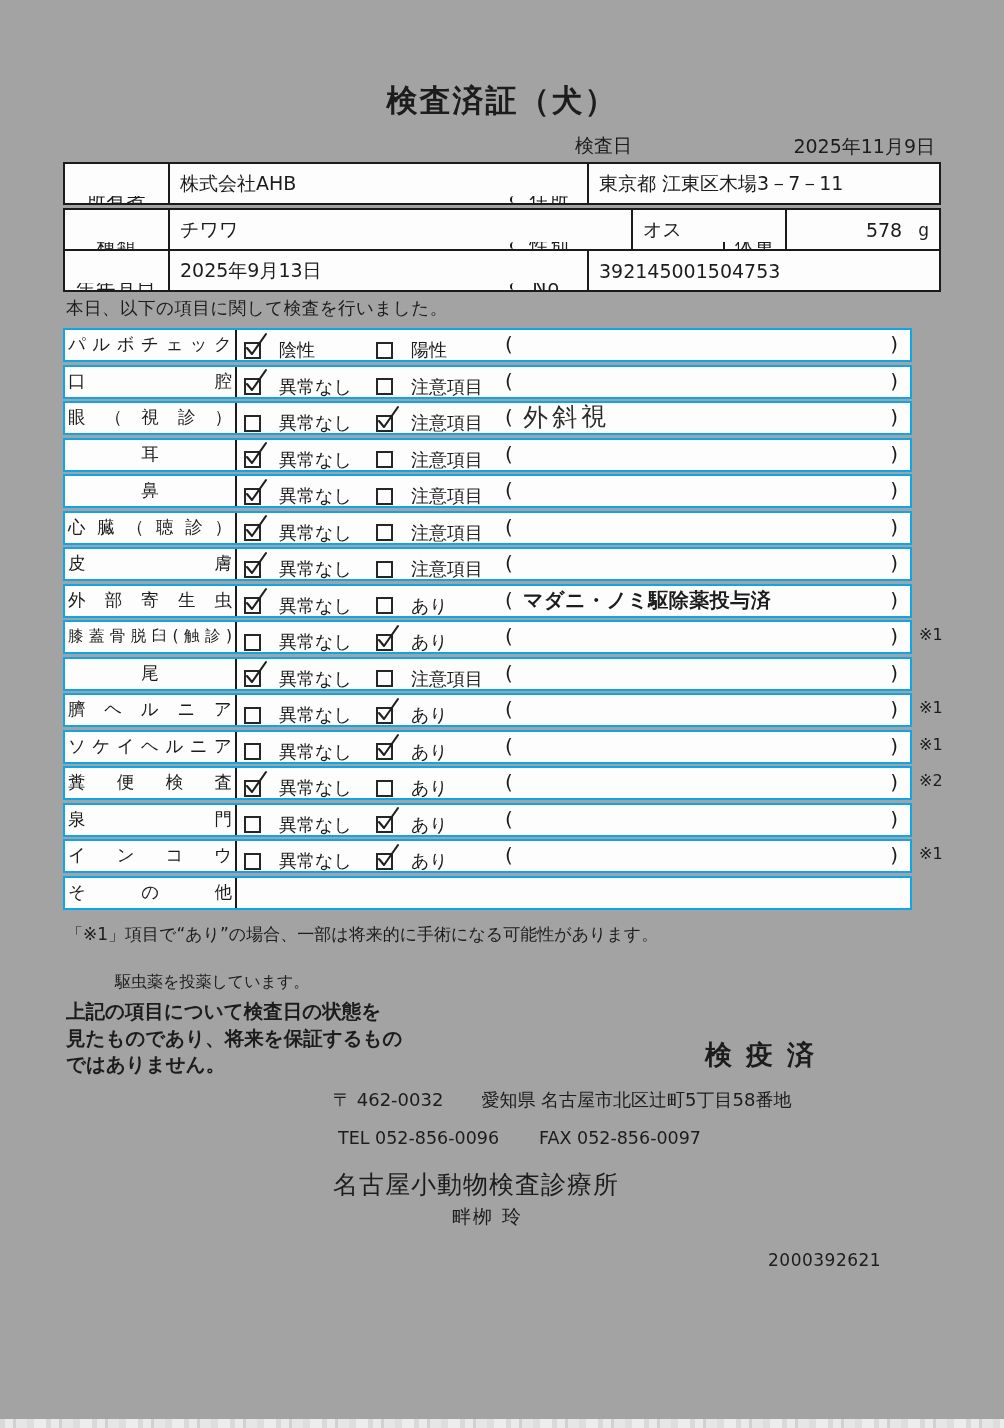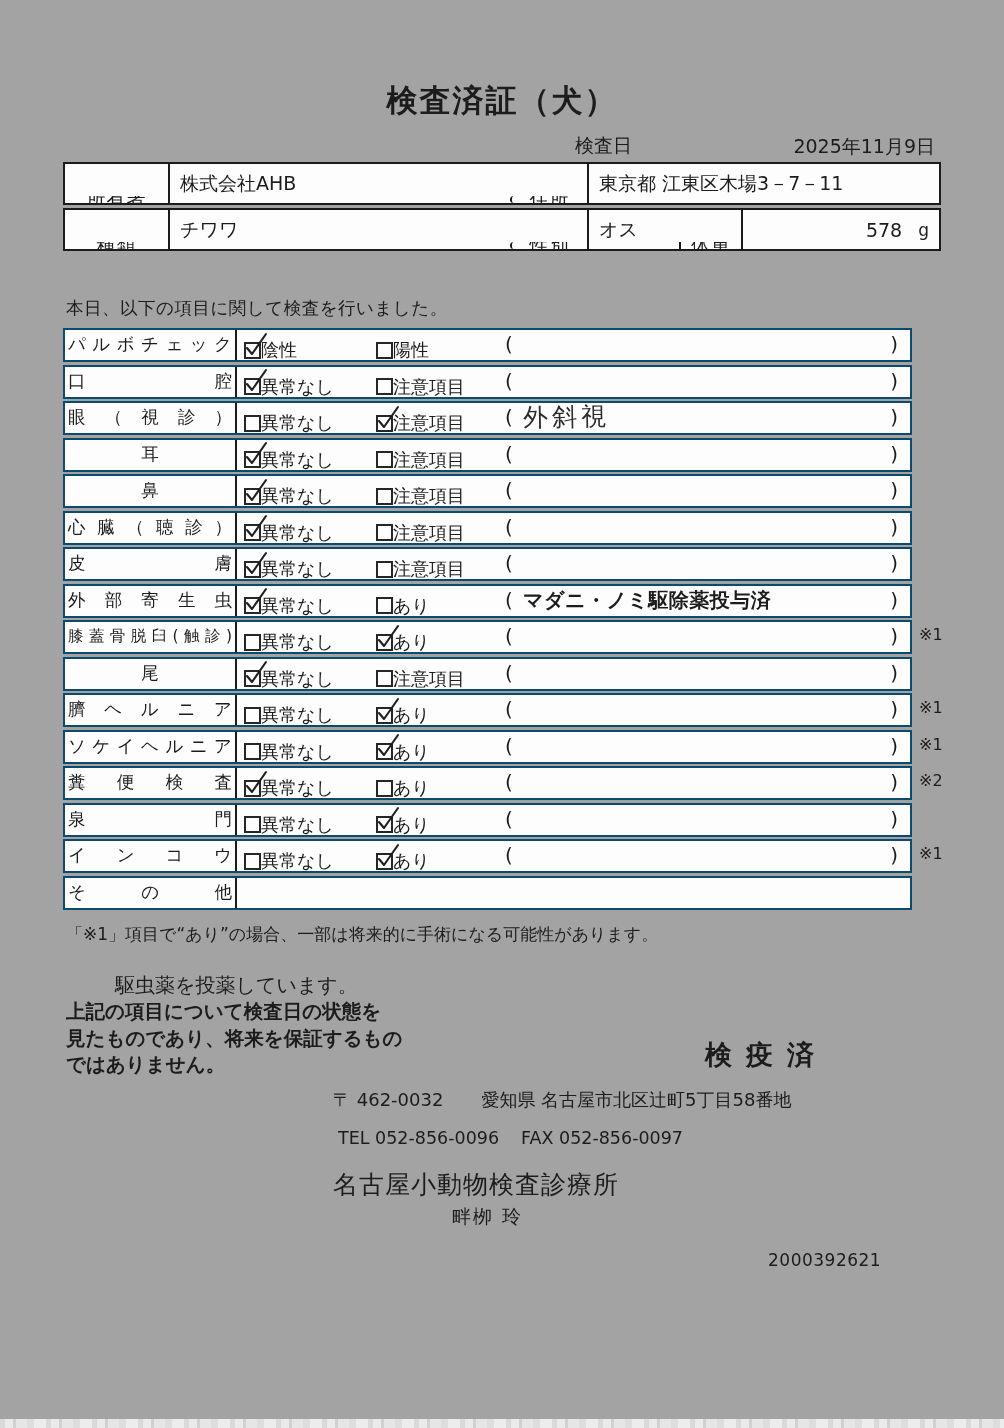--- a/index.html
+++ b/index.html
@@ -27,73 +27,73 @@
     border:2px solid #1b1b1b;background:#fdfdfd;
   }
   .owner-table{top:162px;}
   .info-table{top:208px;}
   .hrow{display:flex;height:39px;}
   .hrow + .hrow{border-top:2px solid #1b1b1b;}
   .hcell{display:flex;align-items:center;box-sizing:border-box;font-size:19px;overflow:hidden;white-space:nowrap;}
   .hcell.divl{border-left:2px solid #1b1b1b;}
   .lblc{justify-content:center;letter-spacing:1px;flex:0 0 auto;margin-top:32px;}
   .valc{padding-left:10px;flex:0 0 auto;}
-  .w103{width:103px;} .w342{width:342px;} .w77{width:77px;border-radius:7px;} .w92{width:92px;} .w62{width:62px;}
+  .w103{width:103px;} .w342{width:342px;} .w77{width:77px;border-radius:7px;} .w92{width:92px;margin-left:44px;} .w62{width:62px;}
   .grow{flex:1 1 auto;}
   .weight-cell{justify-content:flex-end;padding-right:10px;gap:16px;}
   .weight-unit{font-size:17px;}
   
   .statement{position:absolute;top:296px;left:66px;font-size:17.5px;letter-spacing:0.5px;}
   
   .checklist{position:absolute;top:328px;left:63px;}
   .cl-row{
     position:relative;display:flex;width:849px;height:34px;
-    box-sizing:border-box;border:2px solid #0c4a6e;margin-bottom:2.5px;
+    box-sizing:border-box;border:2px solid #0ea5e9;margin-bottom:2.5px;
     background:#fdfdfd;
   }
   .cl-label{
     width:172px;flex:0 0 auto;box-sizing:border-box;
     border-right:2px solid #1b1b1b;
     padding:0 3px;line-height:29px;font-size:17.5px;
     text-align:justify;text-align-last:justify;
     overflow:hidden;white-space:nowrap;
   }
   .cl-label.center{text-align:center;text-align-last:center;}
   .cl-label.small{font-size:15.5px;letter-spacing:0;}
   .cl-opts{position:relative;flex:1 1 auto;}
-  .cl-opt{position:absolute;top:0;height:40px;display:flex;align-items:center;gap:0;}
+  .cl-opt{position:absolute;top:0;height:40px;display:flex;align-items:center;gap:18px;}
   .cl-opt.o1{left:7px;} .cl-opt.o2{left:139px;}
   .cl-opt-label{font-size:18px;white-space:nowrap;}
   .cb{position:relative;width:13px;height:13px;border:2px solid #262626;flex:0 0 auto;}
   .cb svg{position:absolute;left:-4px;top:-12px;width:27px;height:27px;overflow:visible;}
   .paren-open{position:absolute;left:268px;top:0;line-height:29px;font-size:20px;}
   .paren-close{position:absolute;right:12px;top:0;line-height:29px;font-size:20px;}
   .paren-content{position:absolute;left:286px;right:42px;top:0;line-height:29px;white-space:nowrap;overflow:visible;}
   .paren-content.hw{
     font-size:25px;letter-spacing:4px;font-weight:400;color:#2b2b2b;
     transform:rotate(-1deg);transform-origin:left center;
   }
   .paren-content.pr{font-size:20px;font-weight:600;letter-spacing:0.5px;}
   .cl-note{position:absolute;left:854px;top:3px;font-size:16px;white-space:nowrap;}
   
   .note1{position:absolute;top:923px;left:66px;font-size:17px;}
   .note2a{position:absolute;top:948px;left:66px;font-size:17px;}
-  .note2b{position:absolute;top:972px;left:115px;font-size:20px;}
+  .note2b{position:absolute;top:972px;left:115px;font-size:16px;}
   .disclaimer{
     position:absolute;top:999px;left:66px;width:420px;
     font-size:19.5px;font-weight:700;line-height:1.36;
     white-space:pre-line;
   }
   .stamp{
     position:absolute;top:1037px;left:705px;
     font-size:27px;font-weight:600;letter-spacing:14px;white-space:nowrap;
   }
   
   .addr-row{position:absolute;top:1088px;left:333px;display:flex;gap:38px;font-size:18px;white-space:nowrap;}
-  .tel-row{position:absolute;top:1128px;left:338px;display:flex;gap:22px;font-size:17.5px;white-space:nowrap;}
+  .tel-row{position:absolute;top:1128px;left:338px;display:flex;gap:40px;font-size:17.5px;white-space:nowrap;}
   .clinic{position:absolute;top:1168px;left:333px;font-size:25px;letter-spacing:1px;white-space:nowrap;}
   .examiner{position:absolute;top:1204px;left:452px;font-size:19px;letter-spacing:2px;white-space:nowrap;}
   .serial{position:absolute;top:1250px;left:768px;font-size:17px;letter-spacing:0.5px;}
   
   .scan-noise{
     position:absolute;left:0;bottom:0;width:100%;height:9px;
     background:repeating-linear-gradient(90deg,
       #e3e3e3 0 5px,#f7f7f7 5px 13px,#d9d9d9 13px 16px,
       #f2f2f2 16px 27px,#e8e8e8 27px 34px,#fafafa 34px 46px);
     opacity:.85;
@@ -122,20 +122,26 @@
     <div class="hrow">
       <div class="hcell lblc w103">種類</div>
       <div class="hcell valc divl w342">チワワ</div>
       <div class="hcell lblc divl w77">性別</div>
       <div class="hcell valc divl w92">オス</div>
       <div class="hcell lblc divl w62">体重</div>
       <div class="hcell divl grow weight-cell">
         <span>578</span>
         <span class="weight-unit">g</span>
       </div>
+    </div>
+    <div class="hrow">
+      <div class="hcell lblc w103">生年月日</div>
+      <div class="hcell valc divl w342">2025年9月13日</div>
+      <div class="hcell lblc divl w77">No.</div>
+      <div class="hcell valc divl grow">392145001504753</div>
     </div>
   </div>
 
   <div class="statement">本日、以下の項目に関して検査を行いました。</div>
 
   <div class="checklist">
       <div class="cl-row">
         <div class="cl-label">パルボチェック</div>
         <div class="cl-opts">
           <span class="cl-opt o1">

